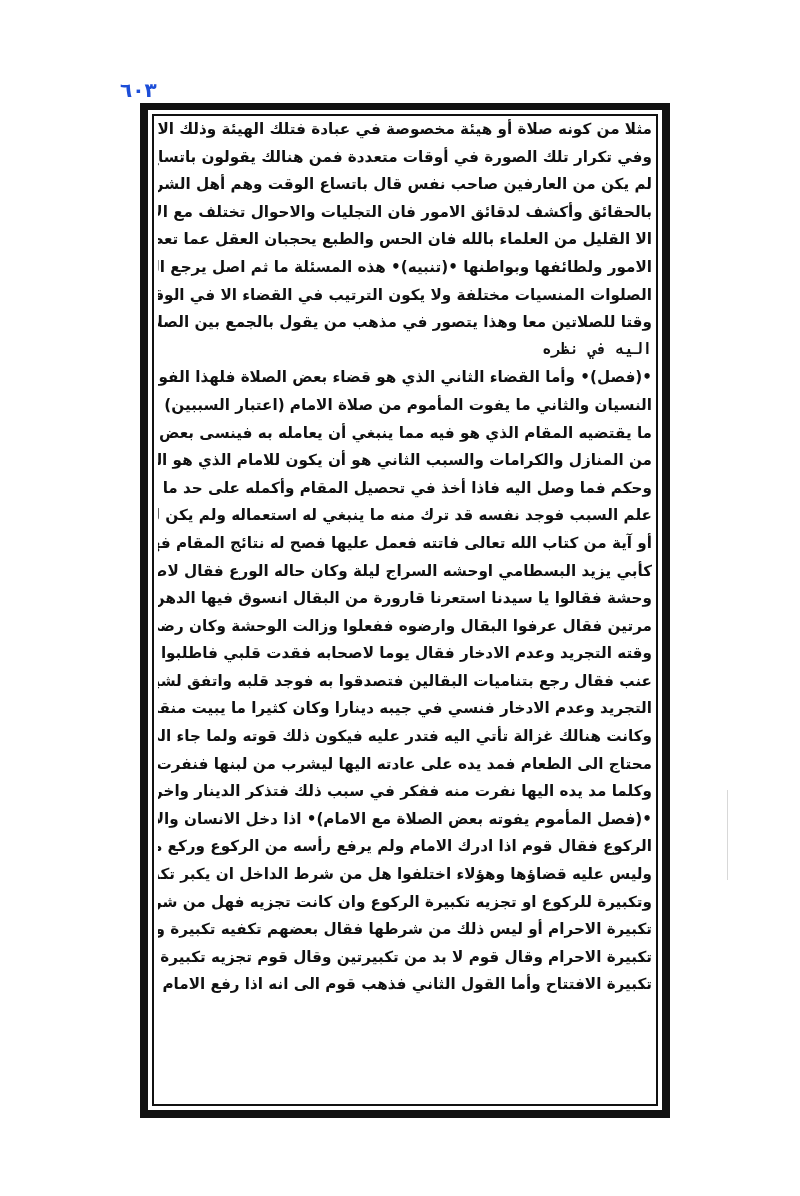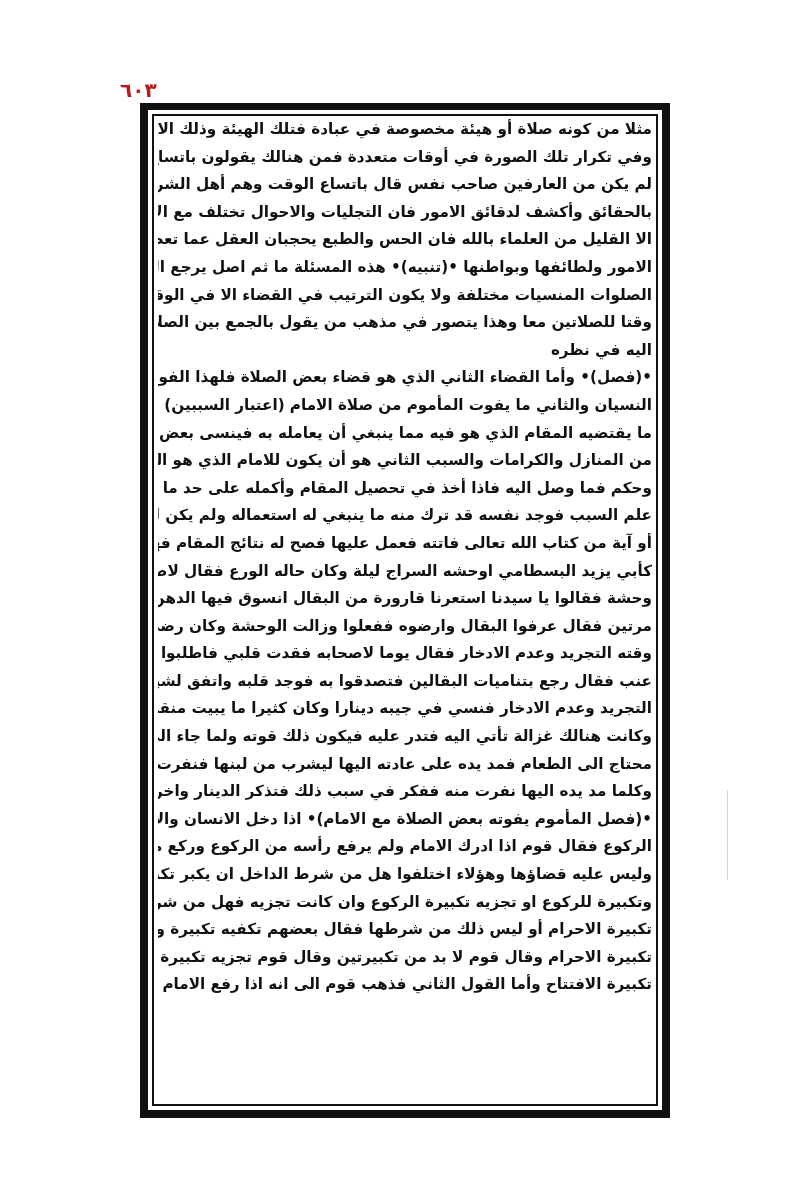--- a/index.html
+++ b/index.html
@@ -1,20 +1,20 @@
 <!DOCTYPE html>
 <html><head>
 <meta charset="utf-8">
 <style>
   html, body { margin: 0; padding: 0; background: #ffffff; }
   body { width: 800px; height: 1196px; position: relative; overflow: hidden; }
   .page-number {
     position: absolute; left: 120px; top: 78px;
     font-family: "DejaVu Sans", sans-serif; font-size: 20px; font-weight: bold;
-    color: #b91c1c; direction: rtl;
+    color: #1d4ed8; direction: rtl;
   }
   .frame {
     position: absolute; left: 140px; top: 103px; width: 530px; height: 1015px;
     border-top: 7px solid #111; border-left: 8px solid #111;
     border-right: 8px solid #111; border-bottom: 8px solid #111;
     box-sizing: border-box;
   }
   .frame-inner {
     position: absolute; left: 4px; top: 4px; right: 4px; bottom: 4px;
     border: 2px solid #111;
@@ -22,21 +22,21 @@
   .text-block {
     position: absolute; left: 10px; right: 10px; top: 6px;
     direction: rtl; text-align: justify;
     font-family: "DejaVu Sans", sans-serif; font-size: 15.2px;
     line-height: 27.6px; color: #111; font-weight: bold;
   }
   .line {
     display: block; white-space: nowrap; overflow: hidden;
     text-align: justify; text-align-last: justify; height: 27.6px;
   }
-  .line.short { text-align-last: right; }
+  .line.short { text-align-last: right; font-family: Liberation Mono, monospace; }
   .scan-mark {
     position: absolute; left: 727px; top: 790px; width: 1px; height: 90px;
     background: #d8d8d8;
   }
 </style>
 </head>
 <body>
 
 <div class="page-number">٦٠٣</div>
 

